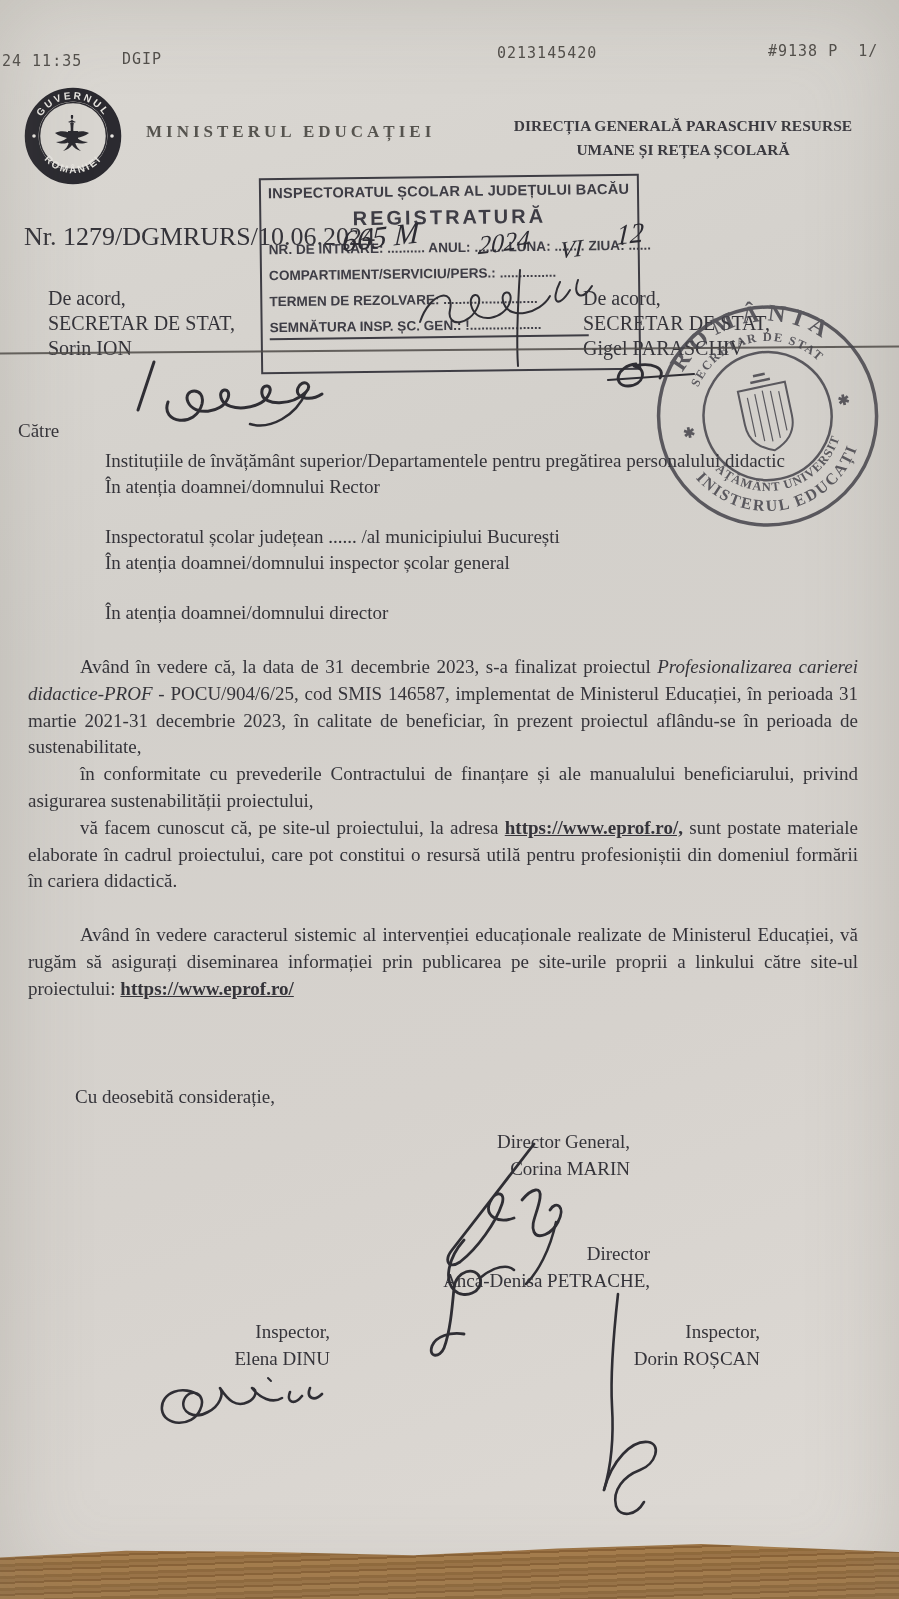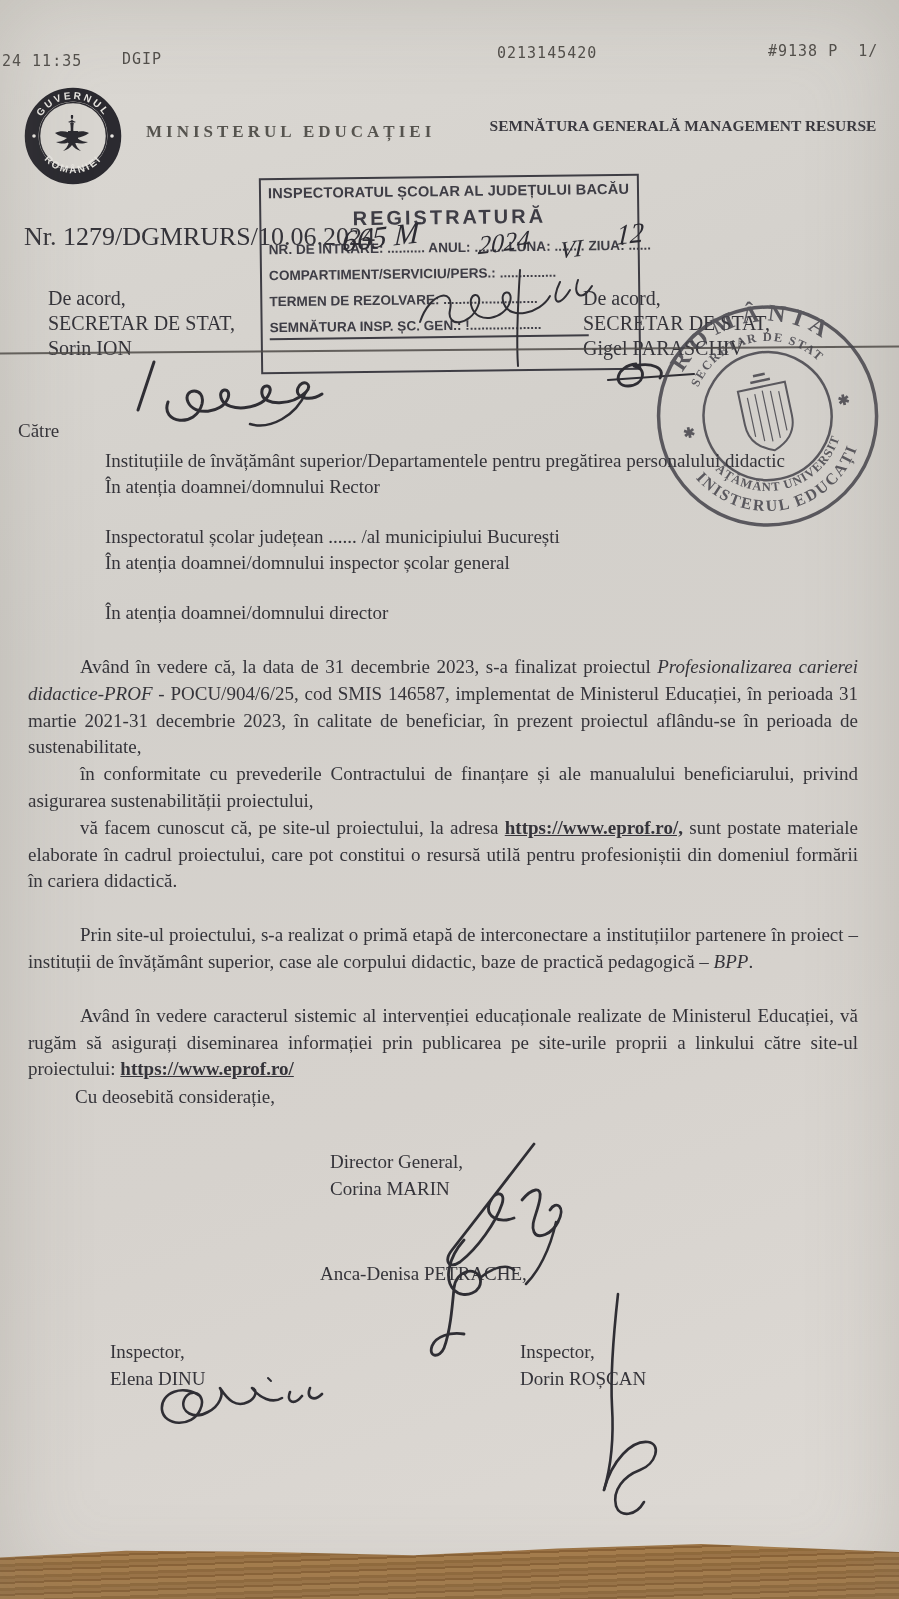--- a/index.html
+++ b/index.html
@@ -54,21 +54,21 @@
   
   .label-to{font-size:19px;}
   .addressees{width:795px;font-size:19px;line-height:26px;margin-left:25px;}
   .addressee{margin-bottom:24px;}
   .letter-body{width:830px;font-size:19px;line-height:26.8px;text-align:justify;}
   .body-p{margin:0;text-indent:52px;}
   .body-p.gap{margin-top:27px;}
   .italic{font-style:italic;}
   .link{font-weight:bold;text-decoration:underline;}
   .closing{font-size:19px;}
-  .sig-block{text-align:left;font-size:19px;line-height:27px;margin-top:20px;}
+  .sig-block{text-align:right;font-size:19px;line-height:27px;}
   svg{overflow:visible;}
   .ink{stroke:#2f2e34;fill:none;stroke-linecap:round;stroke-linejoin:round;}
   
   .wood{
     left:0;bottom:0;width:899px;height:56px;
     background:repeating-linear-gradient(178deg,#9c7446 0 3px,#8a6236 3px 5px,#a67d4c 5px 9px,#916a3c 9px 12px);
     clip-path:polygon(0 26%,14% 14%,30% 16%,46% 22%,62% 10%,78% 2%,100% 16%,100% 100%,0 100%);
   }
 </style>
 </head>
@@ -99,21 +99,22 @@
       <circle cx="10" cy="49" r="1.8" fill="#e8e6e1"></circle>
         <circle cx="88" cy="49" r="1.8" fill="#e8e6e1"></circle>
       <path d="M49 28c1 4-2 6-5 7 2 1 4 1 6 0-1 5-1 9 0 13-6-4-13-5-19-2 4 3 8 4 12 5-4 3-8 4-11 4 5 2 9 2 13 0-1 4-3 7-6 9 4-1 7-3 9-6 2 3 5 5 9 6-3-2-5-5-6-9 4 2 8 2 13 0-3 0-7-1-11-4 4-1 8-2 12-5-6-3-13-2-19 2 1-4 1-8 0-13 2 1 4 1 6 0-3-1-6-3-5-7z" fill="#2b2a30"></path>
       <rect x="44" y="44" width="10" height="12" fill="#2b2a30"></rect>
     </svg>
   </div>
 
   <div class="abs ministry" style="left:146px;top:122px;">MINISTERUL EDUCAȚIEI</div>
 
   <div class="abs directorate" style="left:478px;top:114px;">
-    <div>SEMNĂTURA GENERALĂ MANAGEMENT RESURSE</div>
+    <div>DIRECȚIA GENERALĂ PARASCHIV RESURSE</div>
+    <div>UMANE ȘI REȚEA ȘCOLARĂ</div>
   </div>
 
   <div class="abs" style="left:24px;top:222px;font-size:26px;">Nr. 1279/DGMRURS/10.06.2024</div>
 
   <div class="abs stampbox">
     <div class="title">INSPECTORATUL ȘCOLAR AL JUDEȚULUI BACĂU</div>
     <div class="subtitle">REGISTRATURĂ</div>
     <div class="field">NR. DE INTRARE: .......... ANUL: ........ LUNA: ........ ZIUA: ......</div>
     <div class="field">COMPARTIMENT/SERVICIU/PERS.: ...............</div>
     <div class="field">TERMEN DE REZOLVARE: .........................</div>
@@ -202,39 +203,39 @@
     </div>
     <div class="addressee">
       <div>În atenția doamnei/domnului director</div>
     </div>
   </div>
 
   <div class="abs letter-body" style="left:28px;top:654px;">
       <p class="body-p"><span>Având în vedere că, la data de 31 decembrie 2023, s-a finalizat proiectul </span><span class="italic">Profesionalizarea carierei didactice-PROF</span><span> - POCU/904/6/25, cod SMIS 146587, implementat de Ministerul Educației, în perioada 31 martie 2021-31 decembrie 2023, în calitate de beneficiar, în prezent proiectul aflându-se în perioada de sustenabilitate,</span></p>
       <p class="body-p"><span>în conformitate cu prevederile Contractului de finanțare și ale manualului beneficiarului, privind asigurarea sustenabilității proiectului,</span></p>
       <p class="body-p"><span>vă facem cunoscut că,   pe site-ul proiectului, la adresa </span><span class="link">https://www.eprof.ro/,</span><span> sunt postate materiale elaborate în cadrul proiectului, care pot constitui o resursă utilă pentru profesioniștii din domeniul formării în cariera didactică.</span></p>
-      <p class="body-p gap"><span>Prin site-ul proiectului, s-a realizat o primă etapă de interconectare a instituțiilor partenere în proiect – instituții de învățământ superior, case ale corpului didactic, baze de practică pedagogică – </span><span class="italic">BPP</span><span>.</span></p>
       <p class="body-p gap"><span>Având în vedere caracterul sistemic al intervenției educaționale realizate de Ministerul Educației, vă rugăm să asigurați diseminarea informației prin publicarea pe site-urile proprii a linkului către site-ul proiectului: </span><span class="link">https://www.eprof.ro/</span></p>
     </div>
 
   <div class="abs closing" style="left:75px;top:1086px;">Cu deosebită considerație,</div>
 
   <div class="abs sig-block" style="left:330px;top:1128px;width:300px;">
     <div>Director General,</div>
     <div>Corina MARIN</div>
   </div>
   <div class="abs" style="left:438px;top:1138px;">
     <svg width="160" height="150" viewBox="0 0 160 150">
       <path class="ink" stroke-width="2.8" d="M96 6 C70 40 34 86 14 112 C6 122 10 132 22 124 C40 110 58 84 64 66 C68 54 58 52 52 64 C46 78 60 86 76 80"></path>
       <path class="ink" stroke-width="2.8" d="M84 62 C94 50 104 48 102 60 C100 74 92 86 96 94 C100 102 114 96 120 84 C128 68 118 62 112 72"></path>
       <path class="ink" stroke-width="2.5" d="M118 84 C112 112 100 134 88 146"></path>
     </svg>
   </div>
 
   <div class="abs sig-block" style="left:320px;top:1240px;width:330px;">
+    <div>Director</div>
     <div>Anca-Denisa PETRACHE,</div>
   </div>
   <div class="abs" style="left:410px;top:1236px;">
     <svg width="110" height="130" viewBox="0 0 110 130">
       <path class="ink" stroke-width="2.8" d="M54 4 C38 22 34 44 44 54 C54 64 74 56 70 42 C66 30 46 34 44 52 C42 74 40 96 34 112 C30 122 18 122 22 110 C26 100 40 96 54 98"></path>
       <path class="ink" stroke-width="2.5" d="M70 42 C84 30 98 28 104 34"></path>
     </svg>
   </div>
 
   <div class="abs sig-block" style="left:110px;top:1318px;width:220px;">

